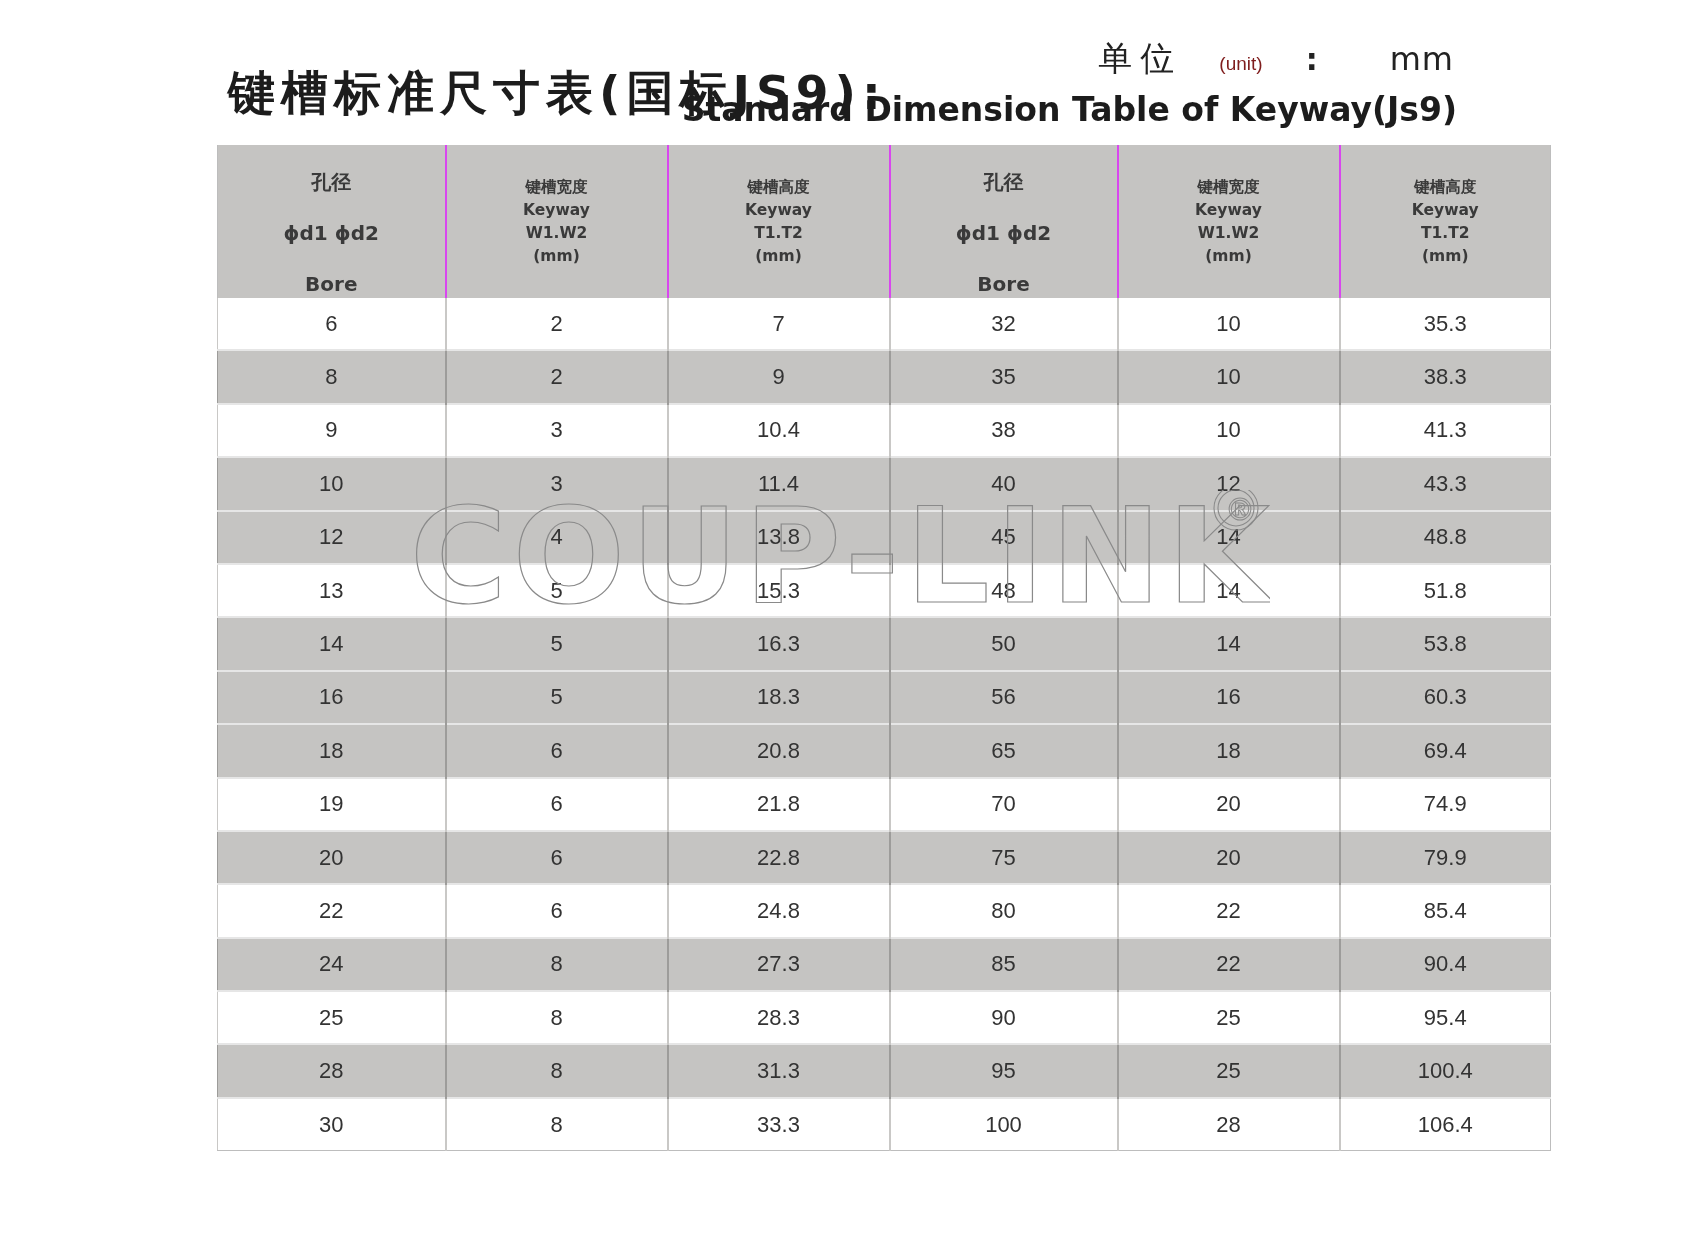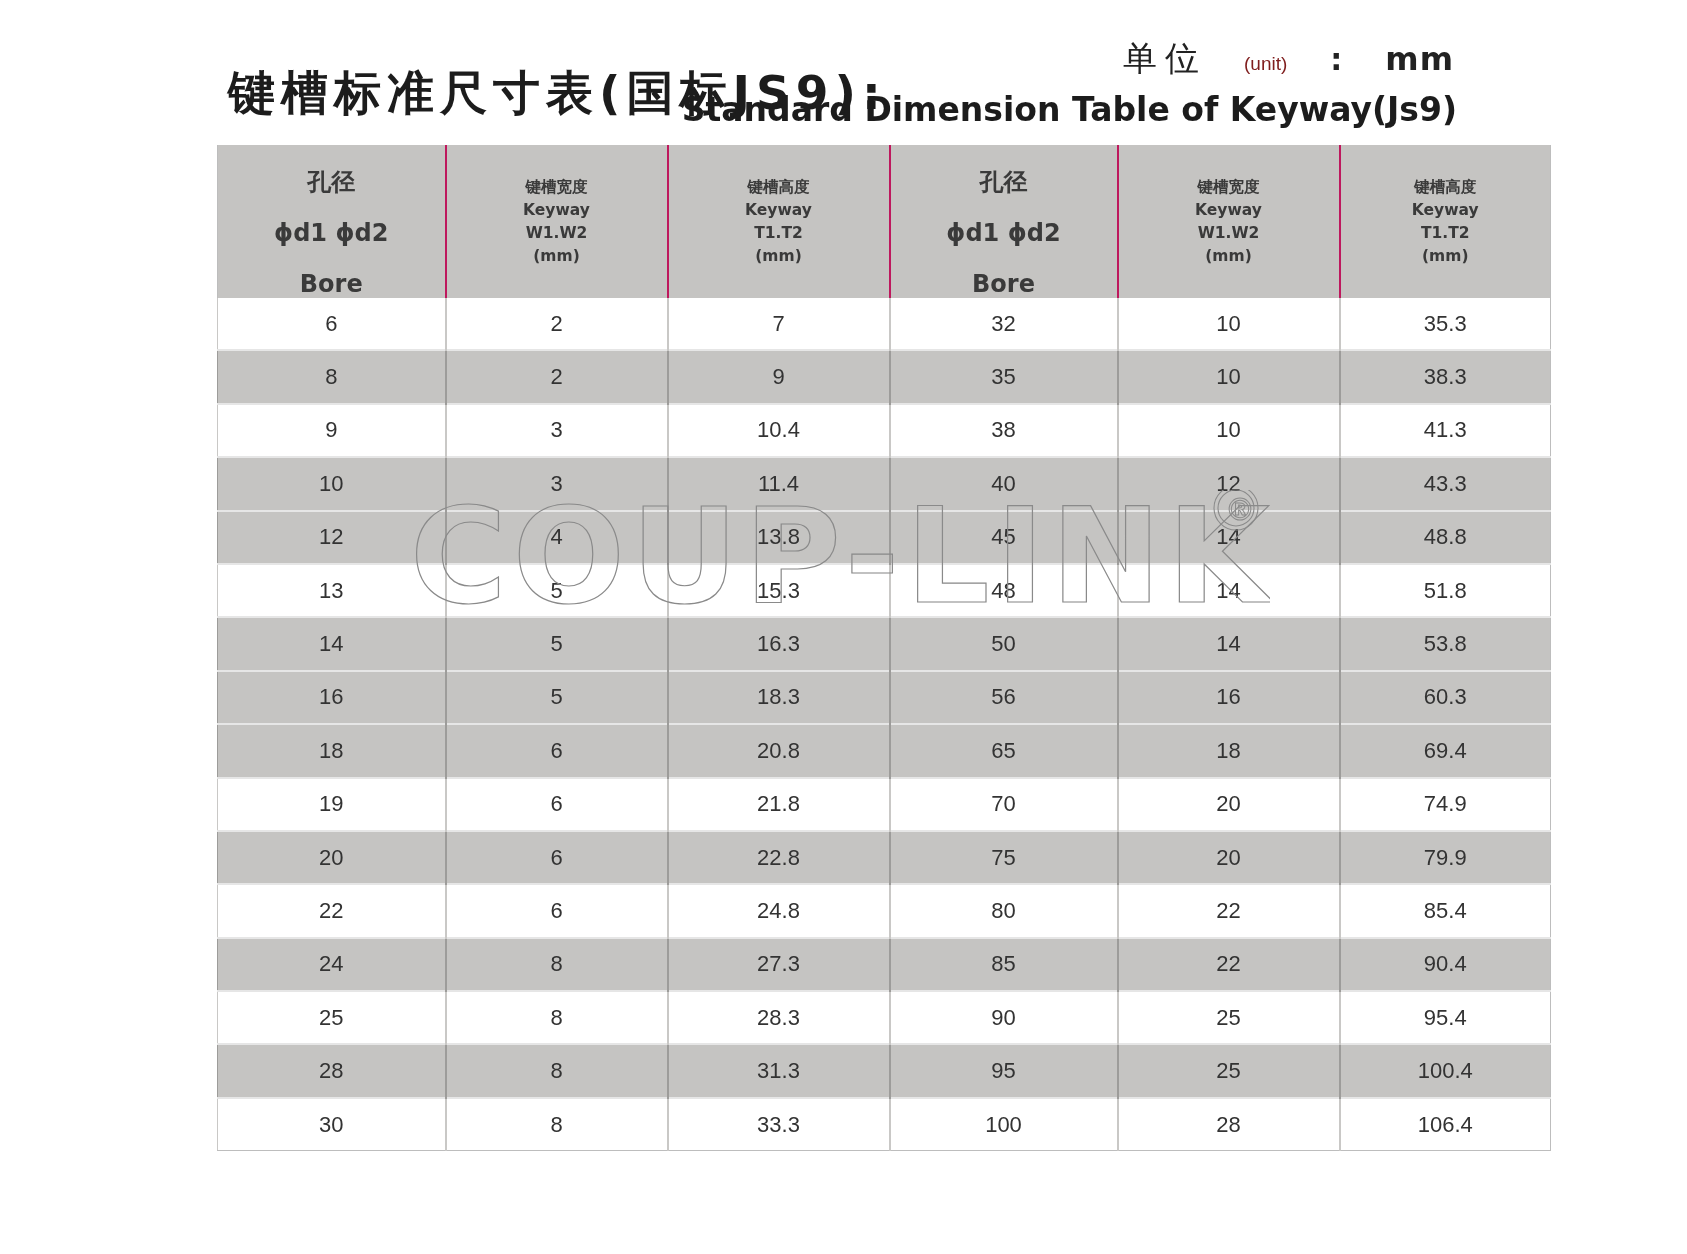--- a/index.html
+++ b/index.html
@@ -2,33 +2,33 @@
 <html><head>
 <meta charset="utf-8">
 <style>
   html, body { margin: 0; padding: 0; background: #ffffff; }
   body { width: 1687px; height: 1254px; position: relative; overflow: hidden;
          font-family: "DejaVu Sans", sans-serif; color: #2b2b2b; }
   .unit { position: absolute; right: 233px; top: 36px; display: flex; align-items: baseline; gap: 41px; }
   .unit .cn { font-size: 34px; letter-spacing: 8px; color: #222; }
   .unit .en { font-family: "Liberation Sans", sans-serif; font-size: 19px; color: #7f1d1d; margin-left: -4px; }
   .unit .sep { font-size: 30px; font-weight: bold; margin: 0 2px; color: #222; }
-  .unit .val { font-size: 32px; font-weight: bold; color: #222; letter-spacing: 1px; }
+  .unit .val { font-size: 32px; font-weight: normal; color: #222; letter-spacing: 1px; margin-left: 29px; }
   .title-cn { position: absolute; left: 228px; top: 62px; font-size: 47px; font-weight: bold;
               letter-spacing: 6px; color: #1c1c1c; white-space: nowrap; }
   .title-en { position: absolute; right: 230px; top: 90px; font-size: 33px; font-weight: bold;
               color: #1c1c1c; white-space: nowrap; }
   .table-wrap { position: absolute; left: 217px; top: 145px; width: 1333px; height: 1088px; }
   table { border-collapse: collapse; width: 1333px; table-layout: fixed; }
   col.c1 { width: 228px; } col.c2 { width: 222px; } col.c3 { width: 222px; }
   col.c4 { width: 228px; } col.c5 { width: 222px; } col.c6 { width: 211px; }
   th { background: #c5c4c2; height: 118px; font-weight: bold; color: #3a3a3a;
-       vertical-align: middle; text-align: center; padding: 0; border-left: 2px solid #be185d; }
+       vertical-align: middle; text-align: center; padding: 0; border-left: 2px solid #d946ef; }
   th:first-child, td:first-child { border-left: 1px solid #bdbdbd; }
-  th .h-big { font-size: 24px; line-height: 27px; display: block; margin-top: 24px; }
+  th .h-big { font-size: 20px; line-height: 27px; display: block; margin-top: 24px; }
   th .h-small { font-size: 15.5px; line-height: 23px; display: block; }
   td { height: 51.4px; text-align: center; font-size: 22px; color: #333; padding: 0;
        border-left: 2px solid #b5b4b2; font-family: "Liberation Sans", sans-serif; }
   tr.row-even td { background: #ffffff; border-left-color: #c9c8c6; }
   tr.row-odd td { background: #c5c4c2; border-left-color: #9d9c9a; }
   tr.row-odd { border-top: 2px solid #e6e6e6; border-bottom: 2px solid #e6e6e6; }
   tr:last-child td { border-bottom: 1px solid #bdbdbd; }
   td:last-child, th:last-child { border-right: 1px solid #bdbdbd; }
   .watermark { position: absolute; left: 410px; top: 490px; pointer-events: none; }
   .watermark text { font-family: "DejaVu Sans", sans-serif; font-weight: bold; }

